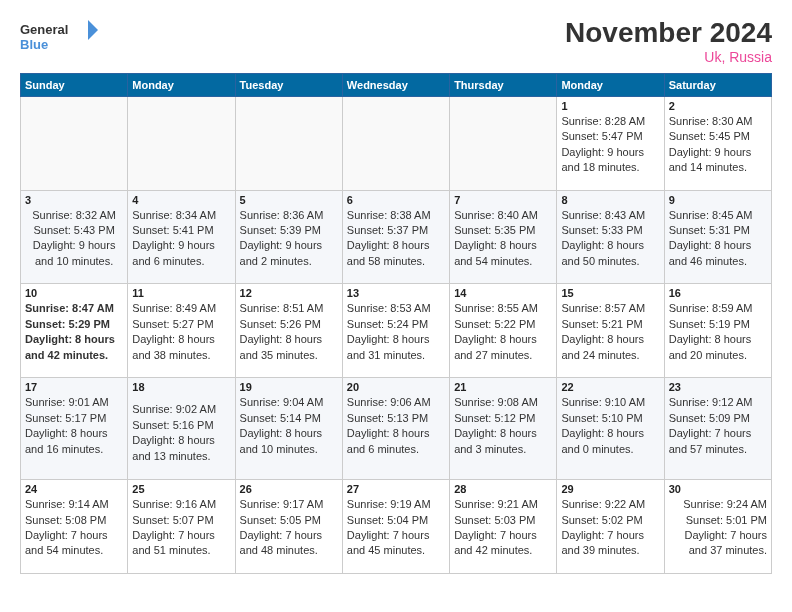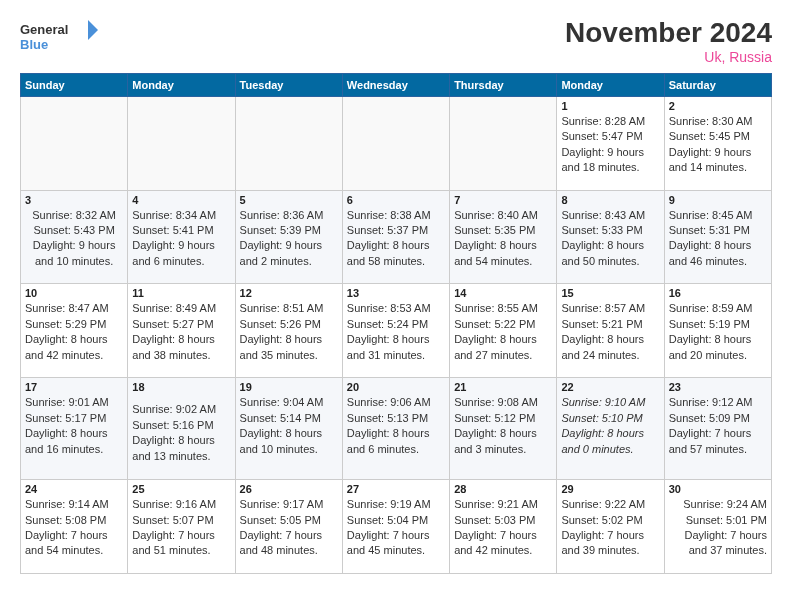--- a/index.html
+++ b/index.html
@@ -175,21 +175,21 @@
           <td>
             <span class="day-num">9</span>
             <div class="day-info" style="white-space: pre-line;">Sunrise: 8:45 AM
 Sunset: 5:31 PM
 Daylight: 8 hours and 46 minutes.</div>
           </td>
         </tr>
         <tr>
           <td>
             <span class="day-num">10</span>
-            <div class="day-info" style="white-space: pre-line;">Sunrise: 8:47 AM
+            <div class="day-info" style="white-space: pre-line; font-weight: bold;">Sunrise: 8:47 AM
 Sunset: 5:29 PM
 Daylight: 8 hours and 42 minutes.</div>
           </td>
           <td>
             <span class="day-num">11</span>
             <div class="day-info" style="white-space: pre-line;">Sunrise: 8:49 AM
 Sunset: 5:27 PM
 Daylight: 8 hours and 38 minutes.</div>
           </td>
           <td>
@@ -249,21 +249,21 @@
 Daylight: 8 hours and 6 minutes.</div>
           </td>
           <td>
             <span class="day-num">21</span>
             <div class="day-info" style="white-space: pre-line;">Sunrise: 9:08 AM
 Sunset: 5:12 PM
 Daylight: 8 hours and 3 minutes.</div>
           </td>
           <td>
             <span class="day-num">22</span>
-            <div class="day-info" style="white-space: pre-line; font-style: italic;">Sunrise: 9:10 AM
+            <div class="day-info" style="white-space: pre-line;">Sunrise: 9:10 AM
 Sunset: 5:10 PM
 Daylight: 8 hours and 0 minutes.</div>
           </td>
           <td>
             <span class="day-num">23</span>
             <div class="day-info" style="white-space: pre-line;">Sunrise: 9:12 AM
 Sunset: 5:09 PM
 Daylight: 7 hours and 57 minutes.</div>
           </td>
         </tr>

